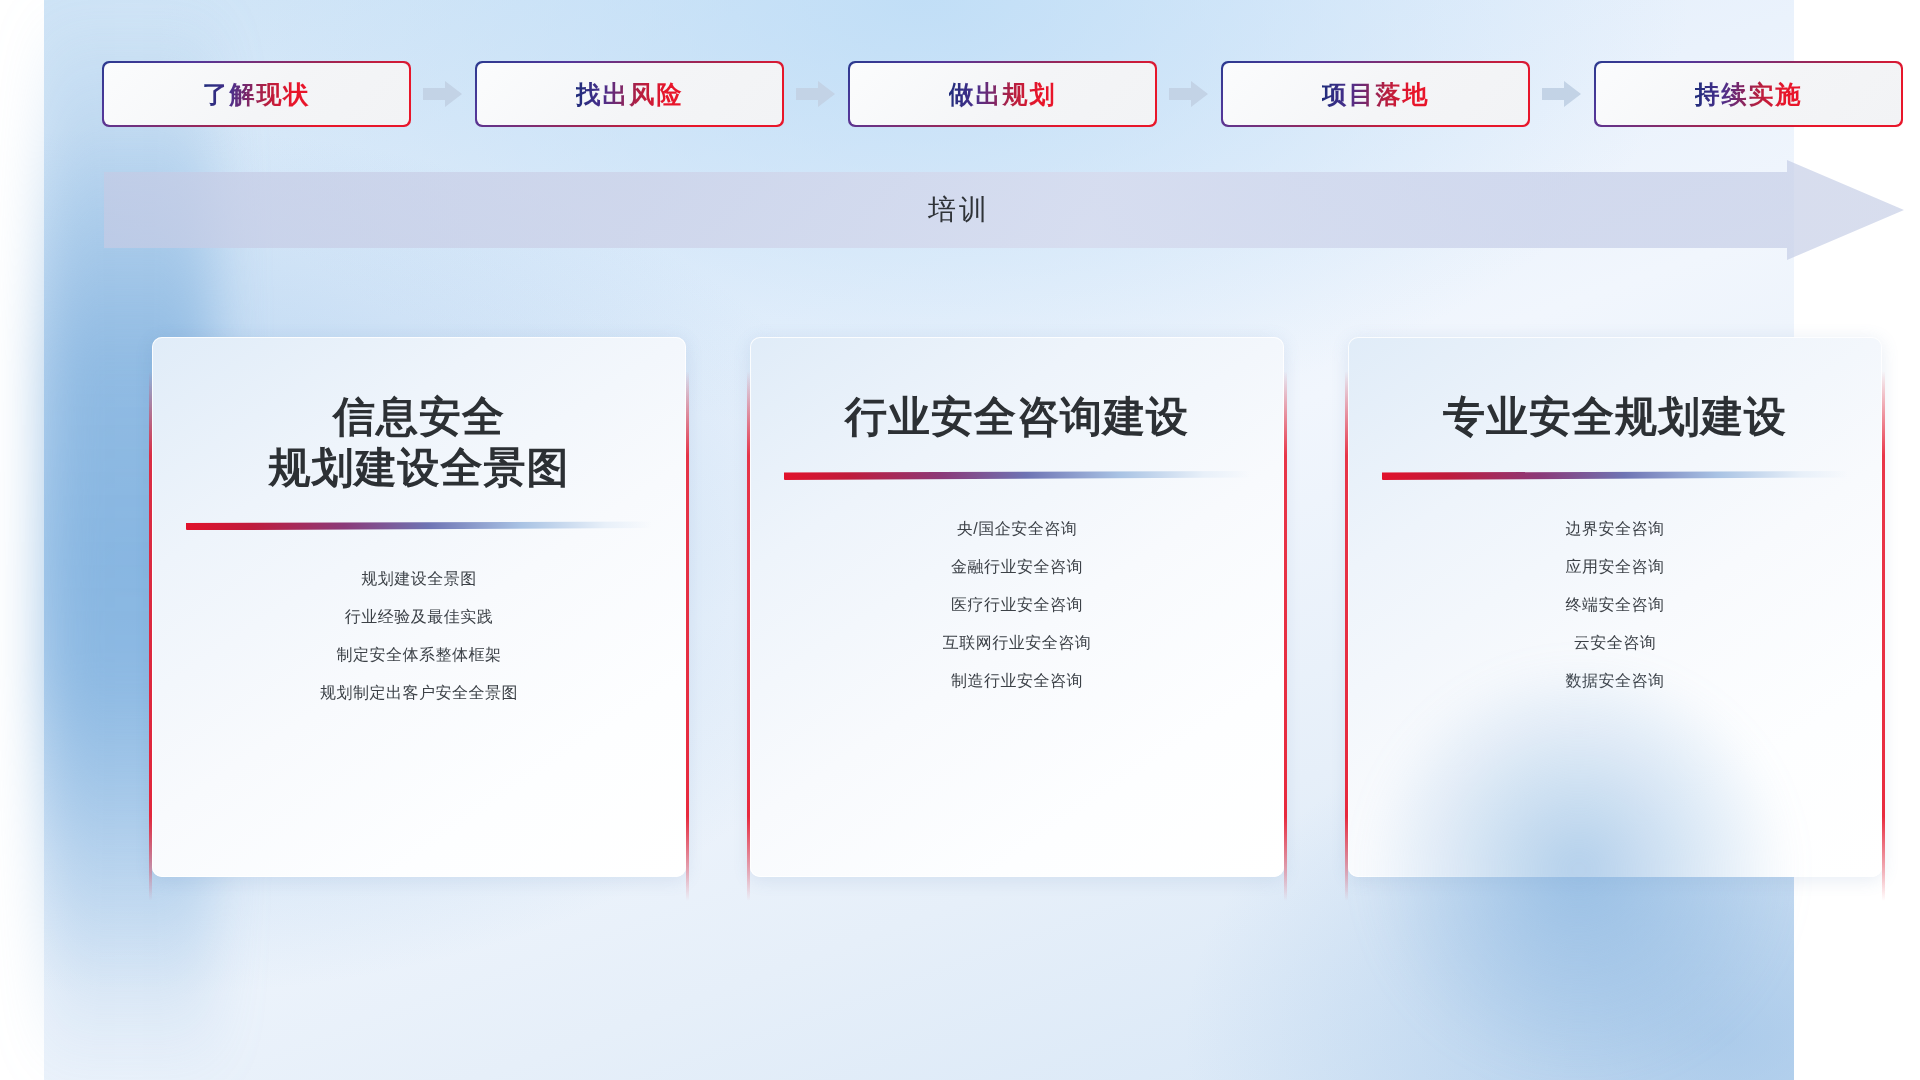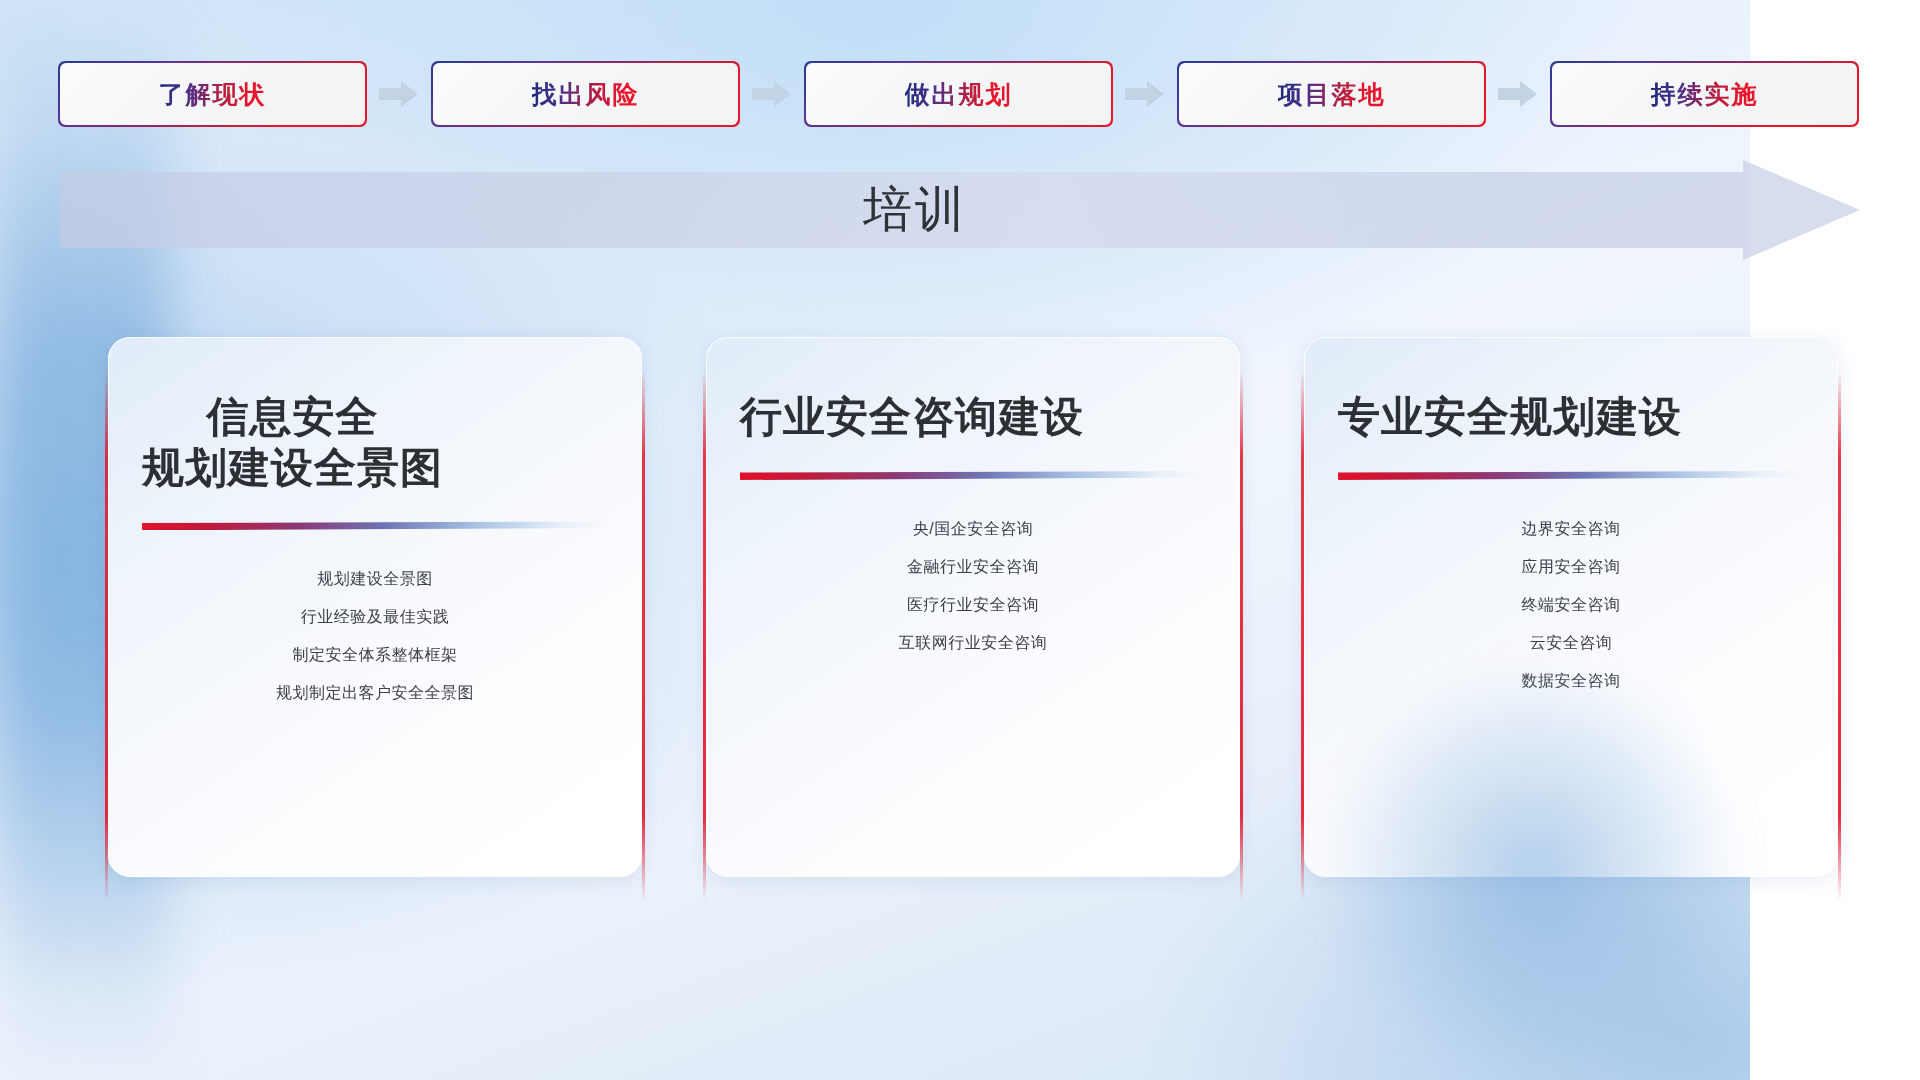--- a/index.html
+++ b/index.html
@@ -9,20 +9,21 @@
   }
 
   
   #stage{
     position:relative; width:1750px; height:1080px;
     background:
       radial-gradient(1200px 700px at 6% 52%, rgba(120,175,225,.55) 0%, rgba(120,175,225,0) 62%),
       radial-gradient(900px 600px at 96% 96%, rgba(120,170,220,.45) 0%, rgba(120,170,220,0) 60%),
       radial-gradient(1100px 620px at 50% 0%, rgba(188,220,246,.85) 0%, rgba(188,220,246,0) 70%),
       linear-gradient(160deg,#cfe4f6 0%,#e3eefb 26%,#f1f6fd 50%,#e6eff9 72%,#d4e5f6 100%);
+    margin-left: 44px;
   }
   #stage:before{
     content:""; position:absolute; left:0; top:0; width:170px; height:1080px;
     background:linear-gradient(180deg,rgba(150,196,234,.0) 0%,rgba(118,170,218,.65) 34%,rgba(120,172,220,.7) 62%,rgba(150,196,234,.0) 100%);
     filter:blur(26px); pointer-events:none;
   }
   #stage:after{
     content:""; position:absolute; right:0; bottom:0; width:430px; height:420px;
     background:radial-gradient(closest-side,rgba(116,168,218,.55),rgba(116,168,218,0));
     filter:blur(16px); pointer-events:none;
@@ -64,35 +65,35 @@
   .banner{
     position:absolute; left:60px; top:160px; width:1800px; height:100px;
   }
   .banner-shape{
     position:absolute; inset:0;
     background:linear-gradient(100deg,rgba(196,203,229,.72) 0%,rgba(205,211,233,.82) 30%,rgba(214,219,238,.85) 55%,rgba(202,210,234,.78) 80%,rgba(192,201,227,.62) 100%);
     clip-path:polygon(0 12%,93.5% 12%,93.5% 0%,100% 50%,93.5% 100%,93.5% 88%,0 88%);
   }
   .banner-title{
     position:absolute; left:0; right:0; top:50%; transform:translateY(-50%);
-    text-align:center; font-size:49px; font-weight:400; color:#2f3338;
+    text-align:center; font-size:28px; font-weight:400; color:#2f3338;
     letter-spacing:3px; padding-right:90px;
   }
 
   
   .cards{
     position:absolute; left:108px; top:337px; width:1730px; height:540px;
     display:flex; gap:64px;
   }
   .card{
-    position:relative; flex:1 1 0; border-radius:22px;
+    position:relative; flex:1 1 0; border-radius:10px;
     background:linear-gradient(146deg,#e0ecf8 0%,#eef4fb 26%,#f8fafd 54%,#fdfeff 78%,#ffffff 100%);
     box-shadow:0 3px 18px rgba(80,120,175,.14), inset 0 0 0 1px rgba(255,255,255,.85);
     padding:54px 34px 32px;
-    display:flex; flex-direction:column; align-items:flex-start;
+    display:flex; flex-direction:column; align-items:center;
   }
   
   .card:before{
     content:""; position:absolute; left:-3px; top:34px; bottom:-24px; width:3px;
     background:linear-gradient(180deg,rgba(232,21,42,0) 0%,rgba(232,21,42,.85) 16%,rgba(232,21,42,.9) 84%,rgba(232,21,42,0) 100%);
     border-radius:2px;
   }
   .card:after{
     content:""; position:absolute; right:-3px; top:34px; bottom:-24px; width:3px;
     background:linear-gradient(180deg,rgba(232,21,42,0) 0%,rgba(232,21,42,.85) 16%,rgba(232,21,42,.9) 84%,rgba(232,21,42,0) 100%);
@@ -185,20 +186,21 @@
         </ul>
       </div>
       <div class="card">
         <div class="card-title">行业安全咨询建设</div>
         <div class="card-divider"></div>
         <ul class="card-list">
           <li>央/国企安全咨询</li>
           <li>金融行业安全咨询</li>
           <li>医疗行业安全咨询</li>
           <li>互联网行业安全咨询</li>
+          <li>制造行业安全咨询</li>
         </ul>
       </div>
       <div class="card">
         <div class="card-title">专业安全规划建设</div>
         <div class="card-divider"></div>
         <ul class="card-list">
           <li>边界安全咨询</li>
           <li>应用安全咨询</li>
           <li>终端安全咨询</li>
           <li>云安全咨询</li>

